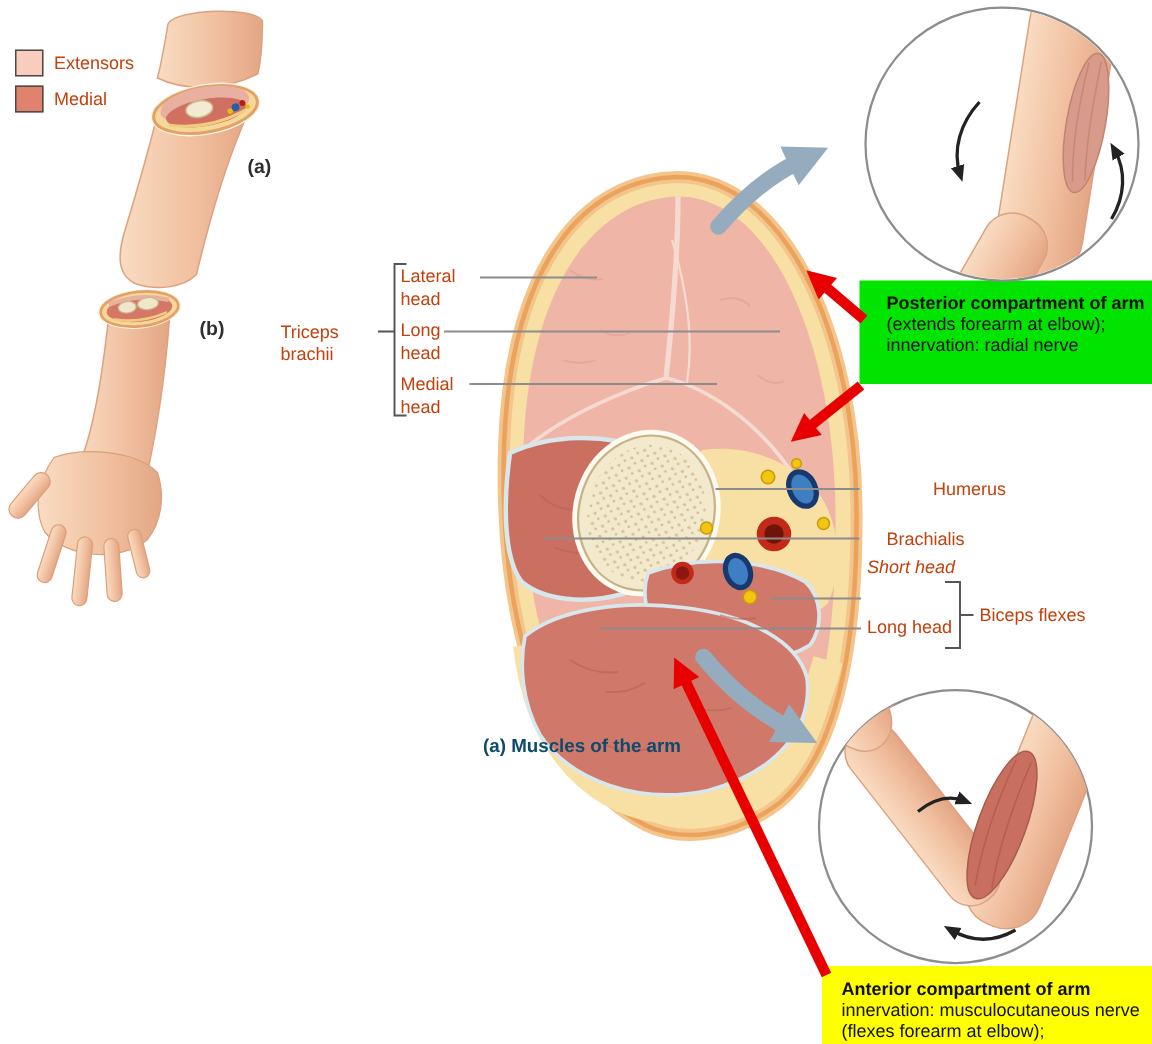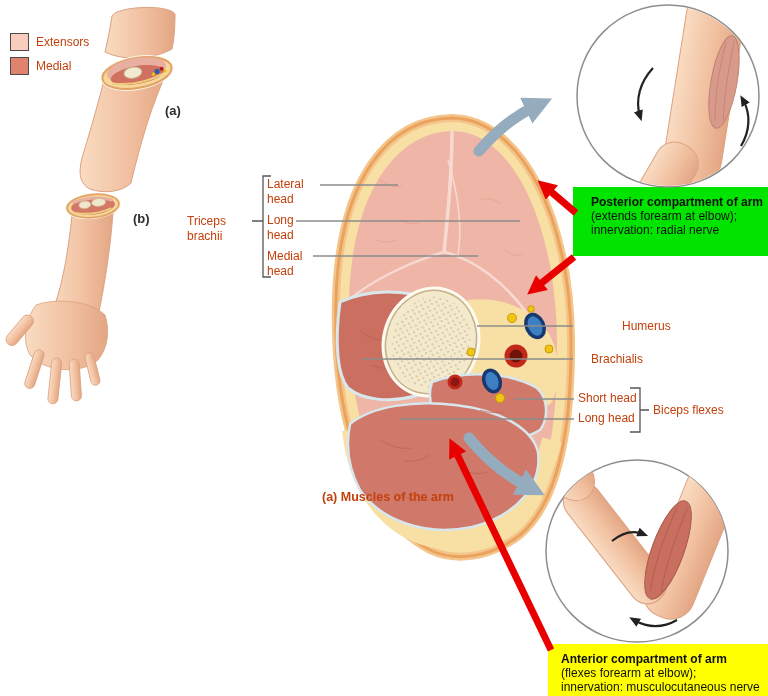--- a/index.html
+++ b/index.html
@@ -9,36 +9,36 @@
   .lbl{position:absolute;z-index:8;font:12px/15px "Liberation Sans",sans-serif;color:#c2410c;}
   .lbl.b{font-weight:bold;color:#2e2e2e;}
   .swatch{position:absolute;z-index:8;width:19px;height:18px;border:1px solid #4a4a4a;box-sizing:border-box;}
   .sw-ext{background:#f8cdbd;}
   .sw-flx{background:#e0826e;}
   .callout{position:absolute;z-index:2;box-sizing:border-box;color:#101010;
            font:12px/14px "Liberation Sans",sans-serif;white-space:nowrap;}
   .callout .t{font-weight:bold;}
   .co-post{left:573px;top:187px;width:195px;height:69px;background:#00e400;padding:8px 0 0 18px;}
   .co-ant {left:548px;top:644px;width:220px;height:64px;background:#ffff00;padding:8px 0 0 13px;}
-  .caption{position:absolute;z-index:8;font:bold 12.5px/15px "Liberation Sans",sans-serif;color:#c2410c;}
+  .caption{position:absolute;z-index:8;font:bold 12.5px/15px "Liberation Sans",sans-serif;color:#0c4a6e;}
 </style>
 </head>
 <body>
 
 <div id="canvas">
 
   <div class="callout co-post">
     <div class="t">Posterior compartment of arm</div>
     <div>(extends forearm at elbow);</div>
     <div>innervation: radial nerve</div>
   </div>
   <div class="callout co-ant">
     <div class="t">Anterior compartment of arm</div>
+    <div>innervation: musculocutaneous nerve</div>
     <div>(flexes forearm at elbow);</div>
-    <div>innervation: musculocutaneous nerve</div>
   </div>
 
   <svg width="768" height="696" viewBox="0 0 768 696">
     <defs>
       <linearGradient id="skin" x1="0" y1="0" x2="1" y2="0">
         <stop offset="0" stop-color="#f9dcc2"></stop>
           <stop offset="0.55" stop-color="#f1c0a0"></stop>
           <stop offset="1" stop-color="#e3a684"></stop>
       </linearGradient>
       <pattern id="bonedots" width="7" height="7" patternUnits="userSpaceOnUse">
@@ -239,19 +239,19 @@
   <div class="lbl b" style="left:165px;top:103px;font-size:13px;">(a)</div>
   <div class="lbl b" style="left:133px;top:211px;font-size:13px;">(b)</div>
 
   <div class="lbl" style="left:187px;top:214px;width:54px;">Triceps brachii</div>
   <div class="lbl" style="left:267px;top:177px;width:52px;">Lateral head</div>
   <div class="lbl" style="left:267px;top:213px;width:52px;">Long head</div>
   <div class="lbl" style="left:267px;top:249px;width:52px;">Medial head</div>
 
   <div class="lbl" style="left:582px;top:319px;margin-left:40px;">Humerus</div>
   <div class="lbl" style="left:591px;top:352px;">Brachialis</div>
-  <div class="lbl" style="left:578px;top:391px;">Short head</div>
+  <div class="lbl" style="left:578px;top:371px;font-style:italic;">Short head</div>
   <div class="lbl" style="left:578px;top:411px;">Long head</div>
   <div class="lbl" style="left:653px;top:403px;">Biceps flexes</div>
 
   <div class="caption" style="left:322px;top:490px;">(a) Muscles of the arm</div>
 
 </div>
 
 </body></html>

